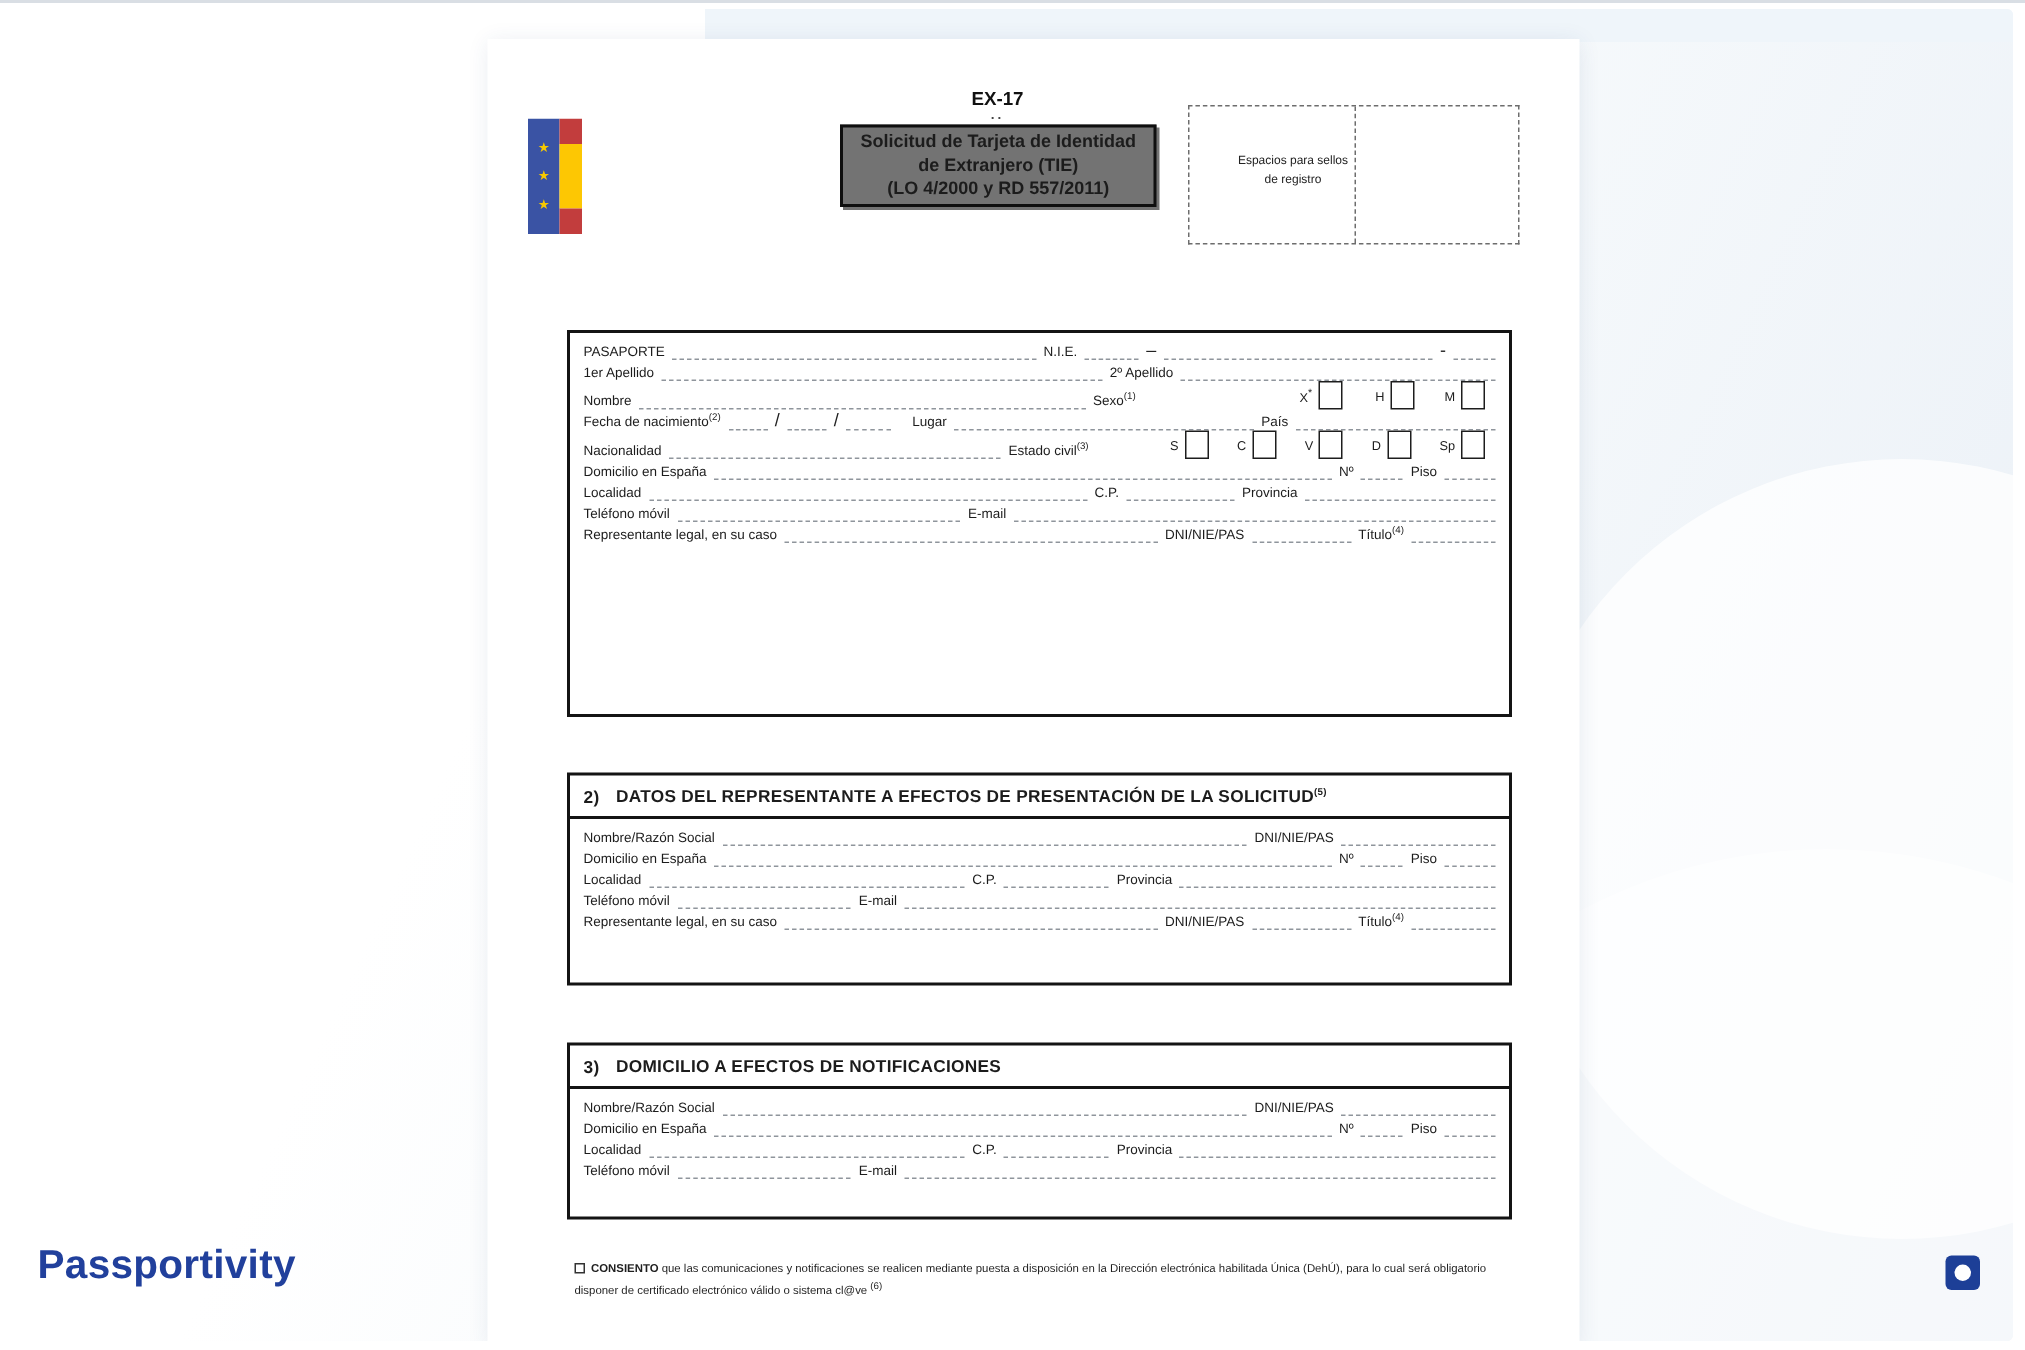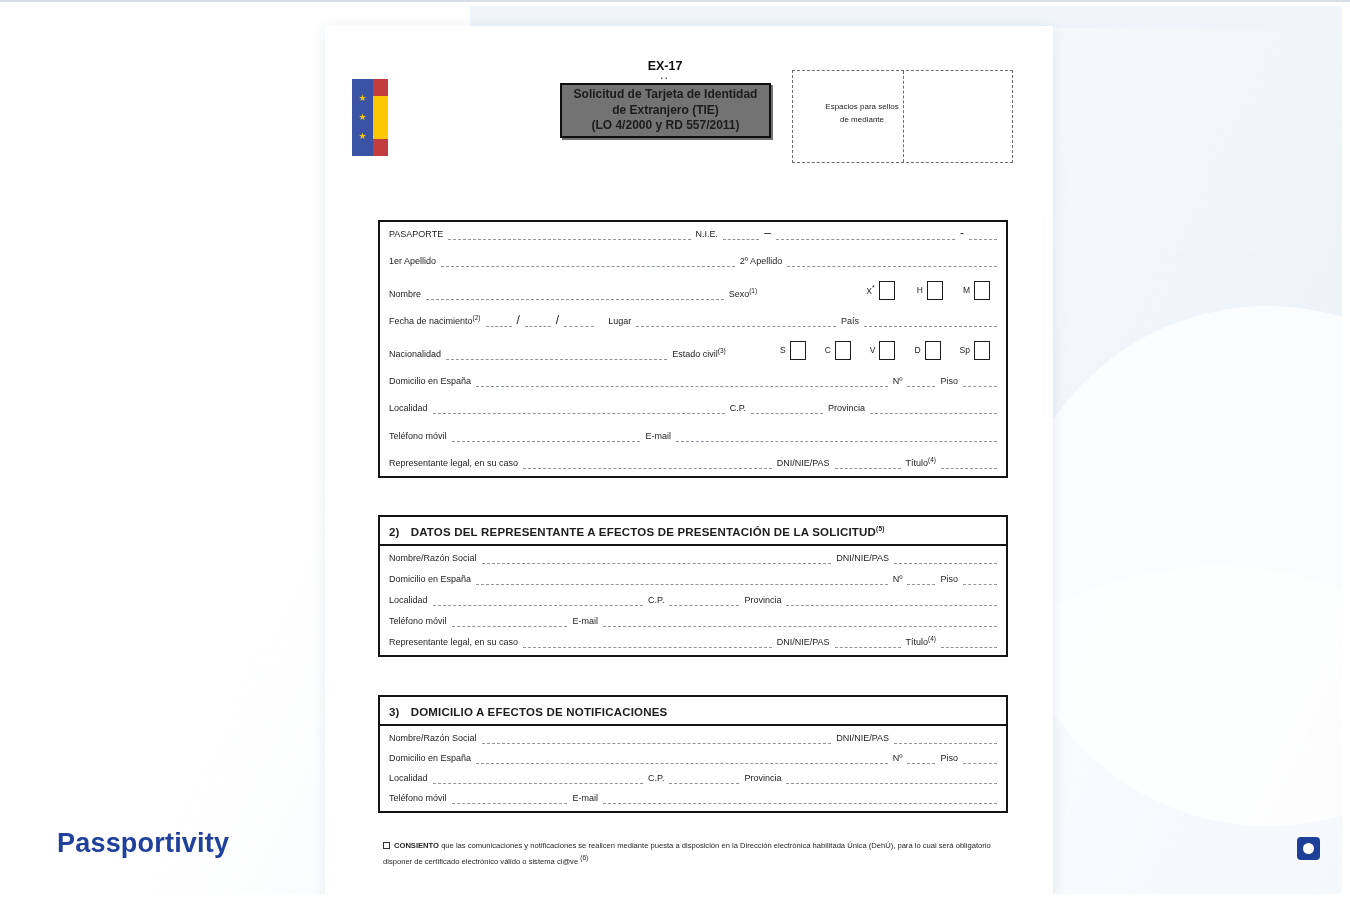--- a/index.html
+++ b/index.html
@@ -43,39 +43,39 @@
                 line-height:1.6; color:#222; }
 
   
   .section { position:absolute; left:53px; width:630px; border:2px solid #141414; background:#fff; display:flex; flex-direction:column; }
   #s1 { top:194px; height:258px; }
   #s2 { top:489px; height:142px; }
   #s3 { top:669px; height:118px; }
   .sec-title { border-bottom:2px solid #141414; font-weight:bold; font-size:11.5px; padding:8px 8px 6px 9px;
                letter-spacing:0.2px; white-space:nowrap; }
   .sec-title .num { margin-right:11px; }
-  .sec-body { flex:1; display:flex; flex-direction:column; justify-content:space-between; padding:4px 9px 7px 9px; }
+  .sec-body { flex:1; display:flex; flex-direction:column; justify-content:flex-start; padding:4px 9px 7px 9px; }
 
   .frow { display:flex; align-items:flex-end; gap:5px; min-height:14px; }
   .flbl { white-space:nowrap; font-size:9px; padding-bottom:1px; color:#1c1c1c; }
   .flbl sup, .sec-title sup, .consent sup { font-size:6.5px; vertical-align:super; }
   .fline { border-bottom:1.2px dashed #8f959c; height:9px; min-width:8px; }
   .fsep { font-size:12px; padding-bottom:0; color:#222; }
   .fbox { display:flex; align-items:center; gap:4px; }
   .fblbl { font-size:8.5px; white-space:nowrap; }
   .cbox { width:16px; height:19px; border:1.7px solid #1d1d1d; background:#fff; display:inline-block; }
 
   
   .consent { position:absolute; left:58px; top:814px; width:624px; font-size:7.6px; line-height:1.65; color:#1f1f1f; }
   .consent-box { display:inline-block; width:7px; height:7px; border:1px solid #333; margin-right:4px; vertical-align:-1px; }
   .consent b { font-weight:bold; }
 
   
   .brand { position:absolute; left:25px; top:828px; font-size:27px; font-weight:bold; color:#21409c;
-           letter-spacing:0.2px; z-index:40;margin-left:32px; }
+           letter-spacing:0.2px; z-index:40; }
   .brand-mark { position:absolute; left:1297px; top:837px; width:23px; height:23px; background:#1d3f97;
                 border-radius:4px; z-index:40; display:flex; align-items:center; justify-content:center; }
   .brand-mark .dot { width:11px; height:11px; border-radius:50%; background:#ffffff; }
 </style>
 </head>
 <body>
 
 <div class="top-line"></div>
 
 <div class="stage">
@@ -106,21 +106,21 @@
     <div class="title-box">
       <div>Solicitud de Tarjeta de Identidad</div>
       <div>de Extranjero (TIE)</div>
       <div>(LO 4/2000 y RD 557/2011)</div>
     </div>
 
     <div class="stamp-box">
       <div class="stamp-divider"></div>
       <div class="stamp-text">
         <div>Espacios para sellos</div>
-        <div>de mediante</div>
+        <div>de registro</div>
       </div>
     </div>
 
     <div class="section" id="s1">
       <div class="sec-body">
           <div class="frow">
             <span class="flbl">PASAPORTE</span>
             <span class="fline" style="flex: 2.3 1 0px;"></span>
             <span class="flbl">N.I.E.</span>
             <span class="fline" style="flex: 0 1 auto; width: 36px;"></span>

